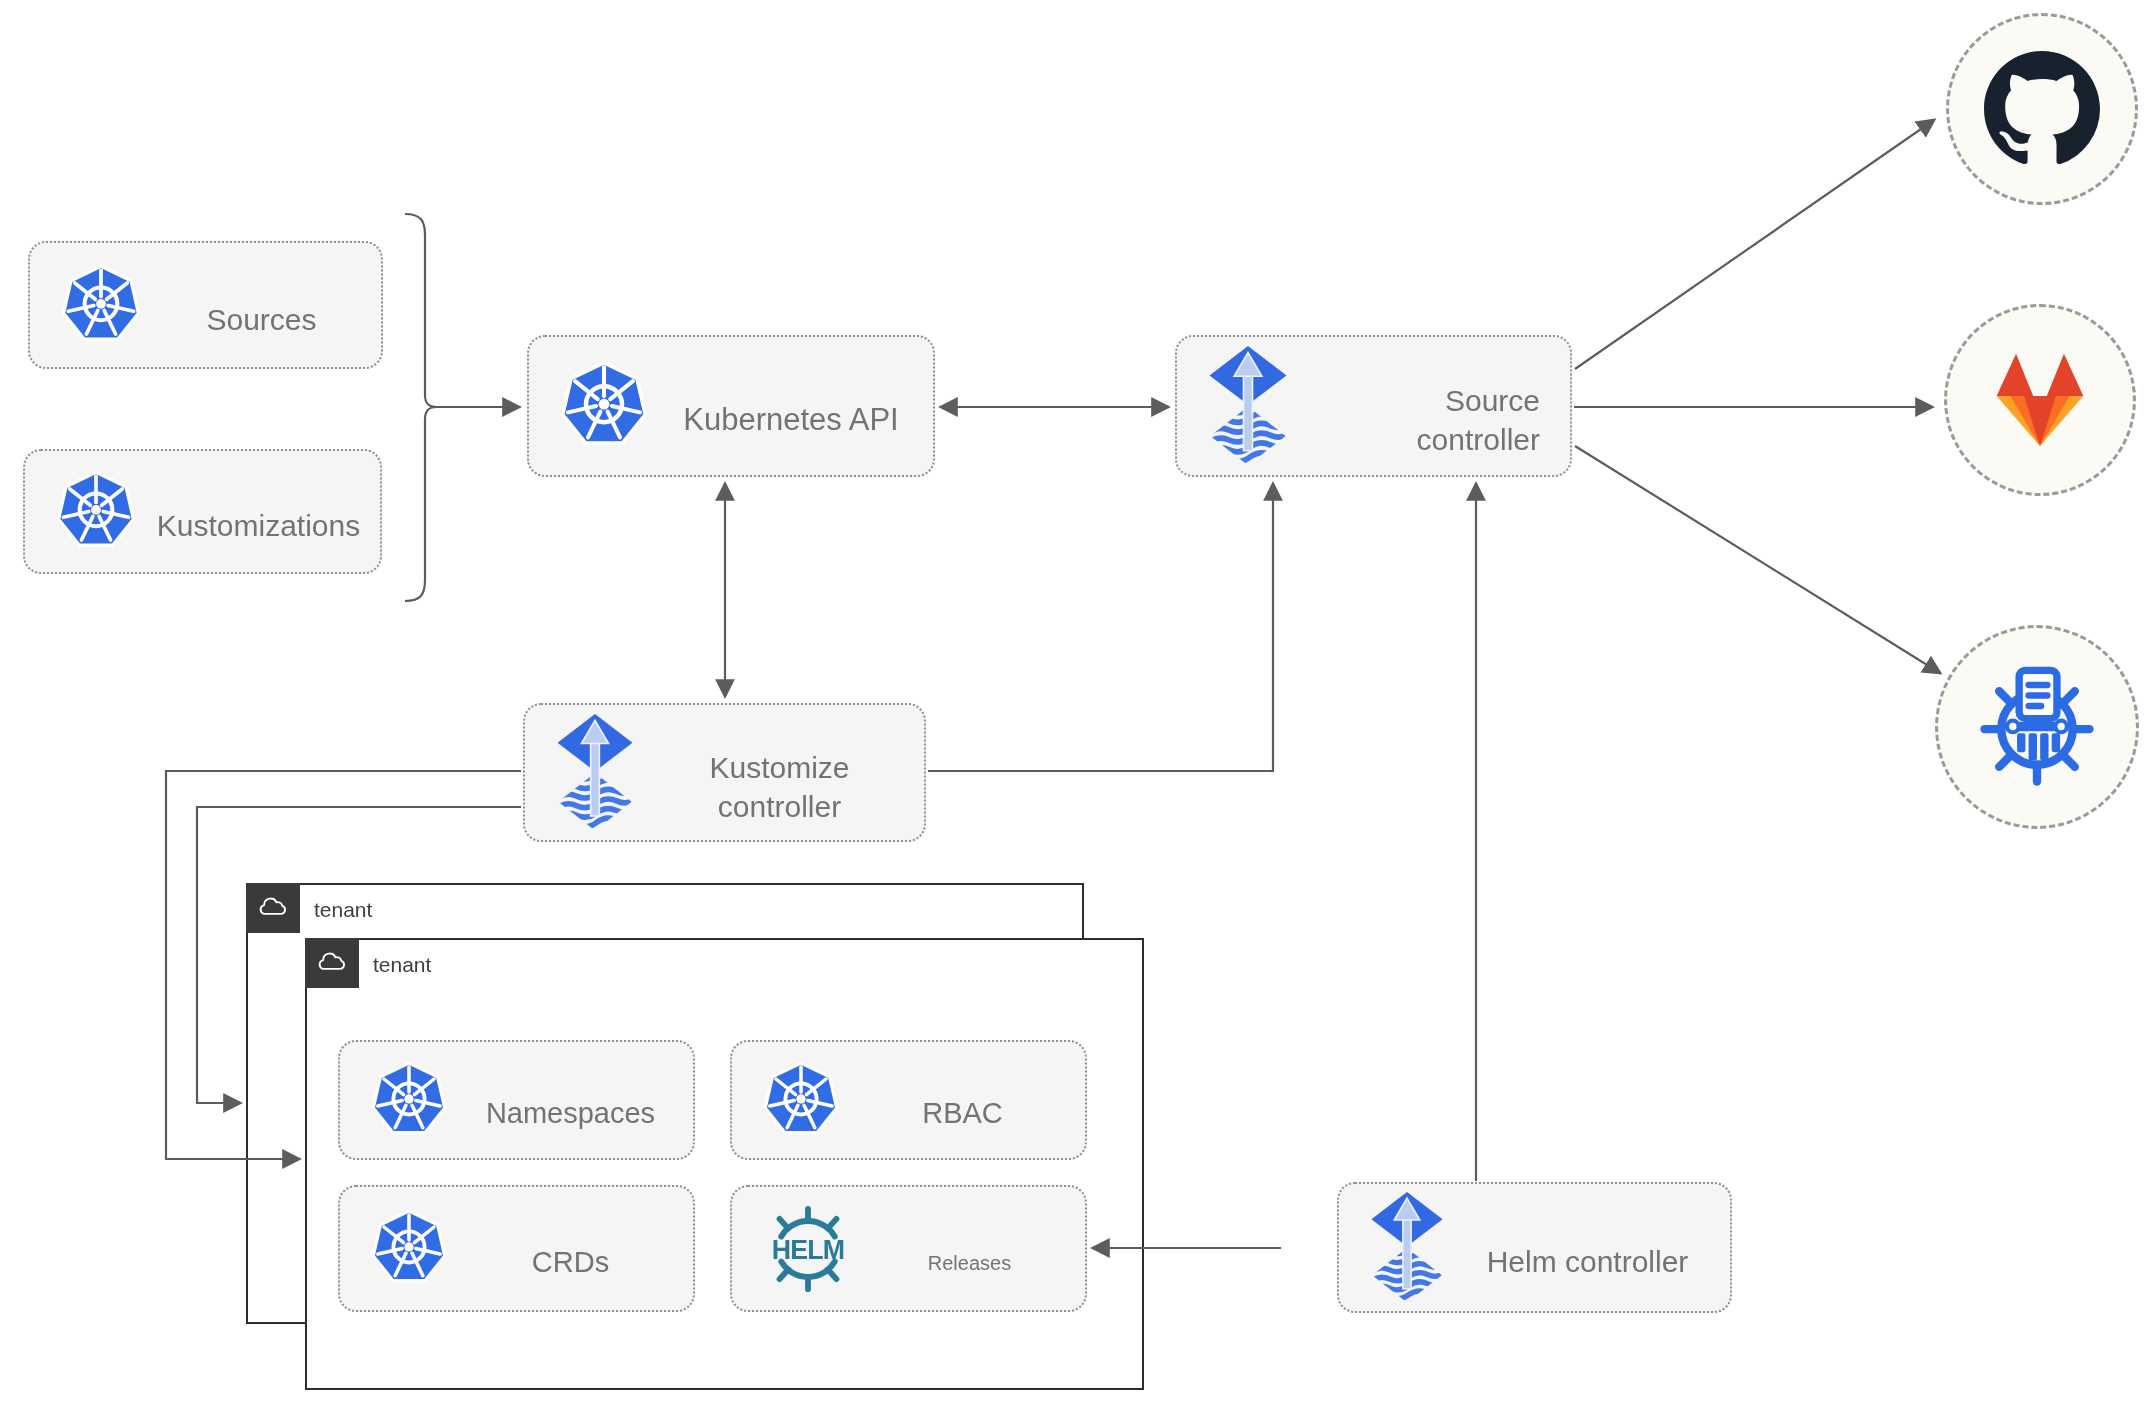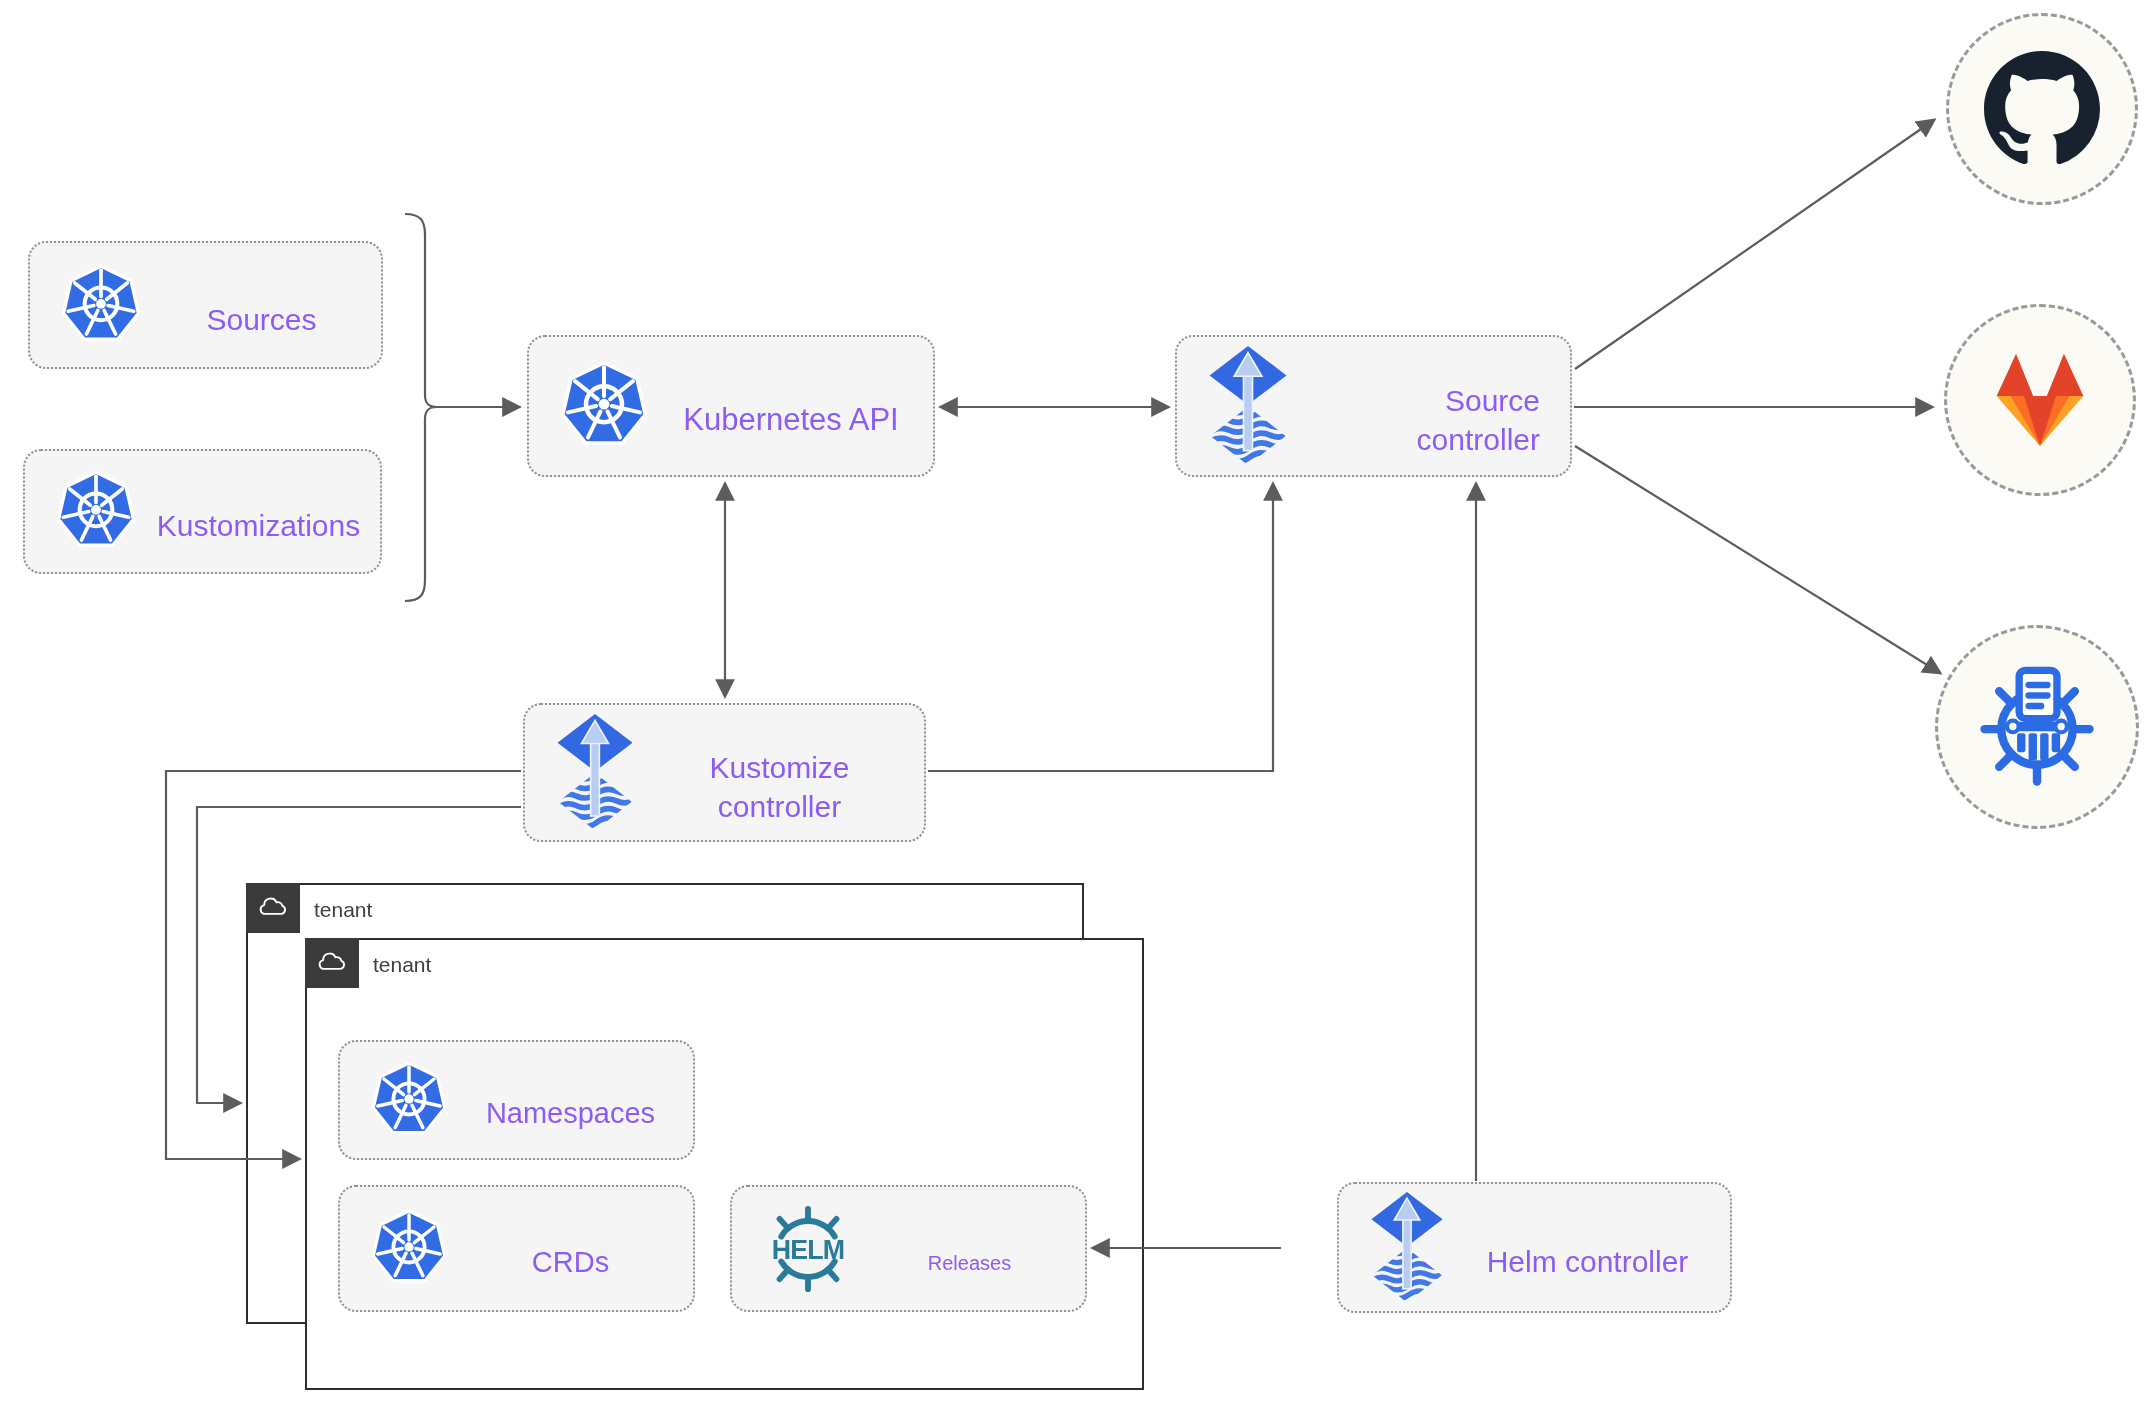--- a/index.html
+++ b/index.html
@@ -1,20 +1,20 @@
 <!DOCTYPE html>
 <html><head>
 <meta charset="utf-8">
 <style>
   html,body{margin:0;padding:0;background:#fff;}
   .stage{position:relative;width:2144px;height:1407px;background:#ffffff;
          font-family:"Liberation Sans",sans-serif;overflow:hidden;}
   .node{position:absolute;box-sizing:border-box;border:2px dotted #8f8f8f;
         border-radius:18px;background:#f5f5f5;display:flex;align-items:center;}
-  .node .lbl{flex:1;text-align:center;font-size:30px;color:#8b5cf6;line-height:1.3;margin-top:28px;}
+  .node .lbl{flex:1;text-align:center;font-size:30px;color:#737373;line-height:1.3;margin-top:28px;}
   .node .ic{flex:0 0 auto;margin-left:30px;}
   .tenant{position:absolute;box-sizing:border-box;border:2px solid #2e2e2e;background:#ffffff;}
   .tenant-head{position:absolute;left:-2px;top:-2px;width:54px;height:50px;background:#3a3a3a;
                display:flex;align-items:center;justify-content:center;}
   .tenant-lbl{position:absolute;left:66px;top:13px;font-size:21px;color:#404040;}
   .circle{position:absolute;box-sizing:border-box;border:3px dashed #9a9a9a;border-radius:50%;
           background:#fbfaf5;display:flex;align-items:center;justify-content:center;}
   svg.wires{position:absolute;left:0;top:0;pointer-events:none;}
   svg.defs{position:absolute;width:0;height:0;}
 </style>
@@ -114,20 +114,26 @@
     <div class="tenant-lbl">tenant</div>
   </div>
 
   <div class="node" style="left:338px;top:1040px;width:357px;height:120px;justify-content:flex-end;">
     <svg class="ic" width="78" height="81" viewBox="0 0 100 104">
         <use href="#ic-k8s"></use>
       </svg>
     <div class="lbl" style="font-size:29px;">Namespaces</div>
   </div>
 
+  <div class="node" style="left:730px;top:1040px;width:357px;height:120px;">
+    <svg class="ic" width="78" height="81" viewBox="0 0 100 104">
+        <use href="#ic-k8s"></use>
+      </svg>
+    <div class="lbl" style="font-size:29px;">RBAC</div>
+  </div>
 
   <div class="node" style="left:338px;top:1185px;width:357px;height:127px;">
     <svg class="ic" width="78" height="81" viewBox="0 0 100 104">
         <use href="#ic-k8s"></use>
       </svg>
     <div class="lbl" style="font-size:29px;">CRDs</div>
   </div>
 
   <div class="node" style="left:730px;top:1185px;width:357px;height:127px;">
     <svg class="ic" width="92" height="88" viewBox="0 0 110 100">

